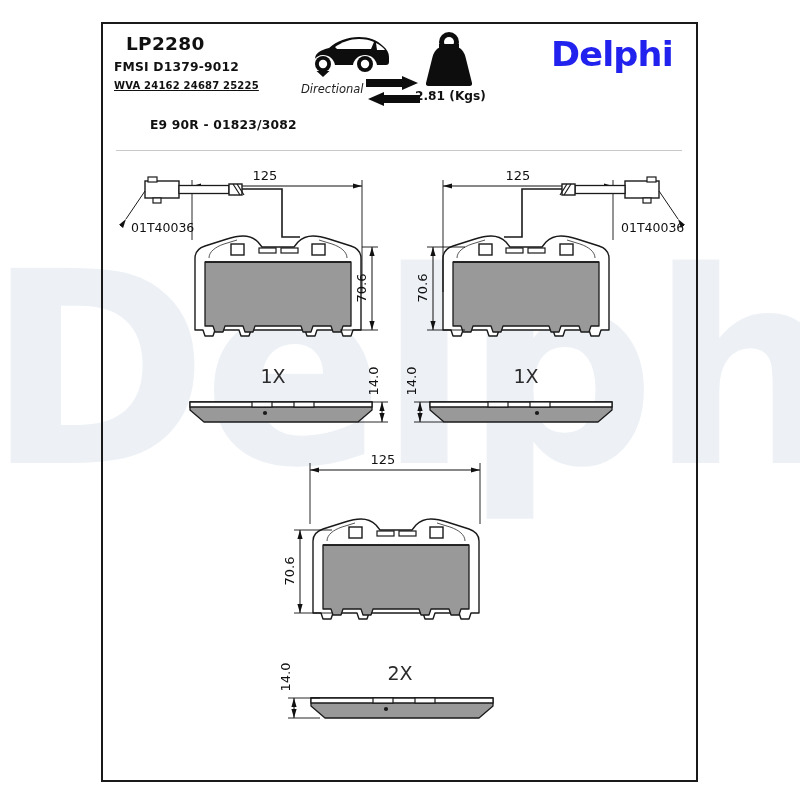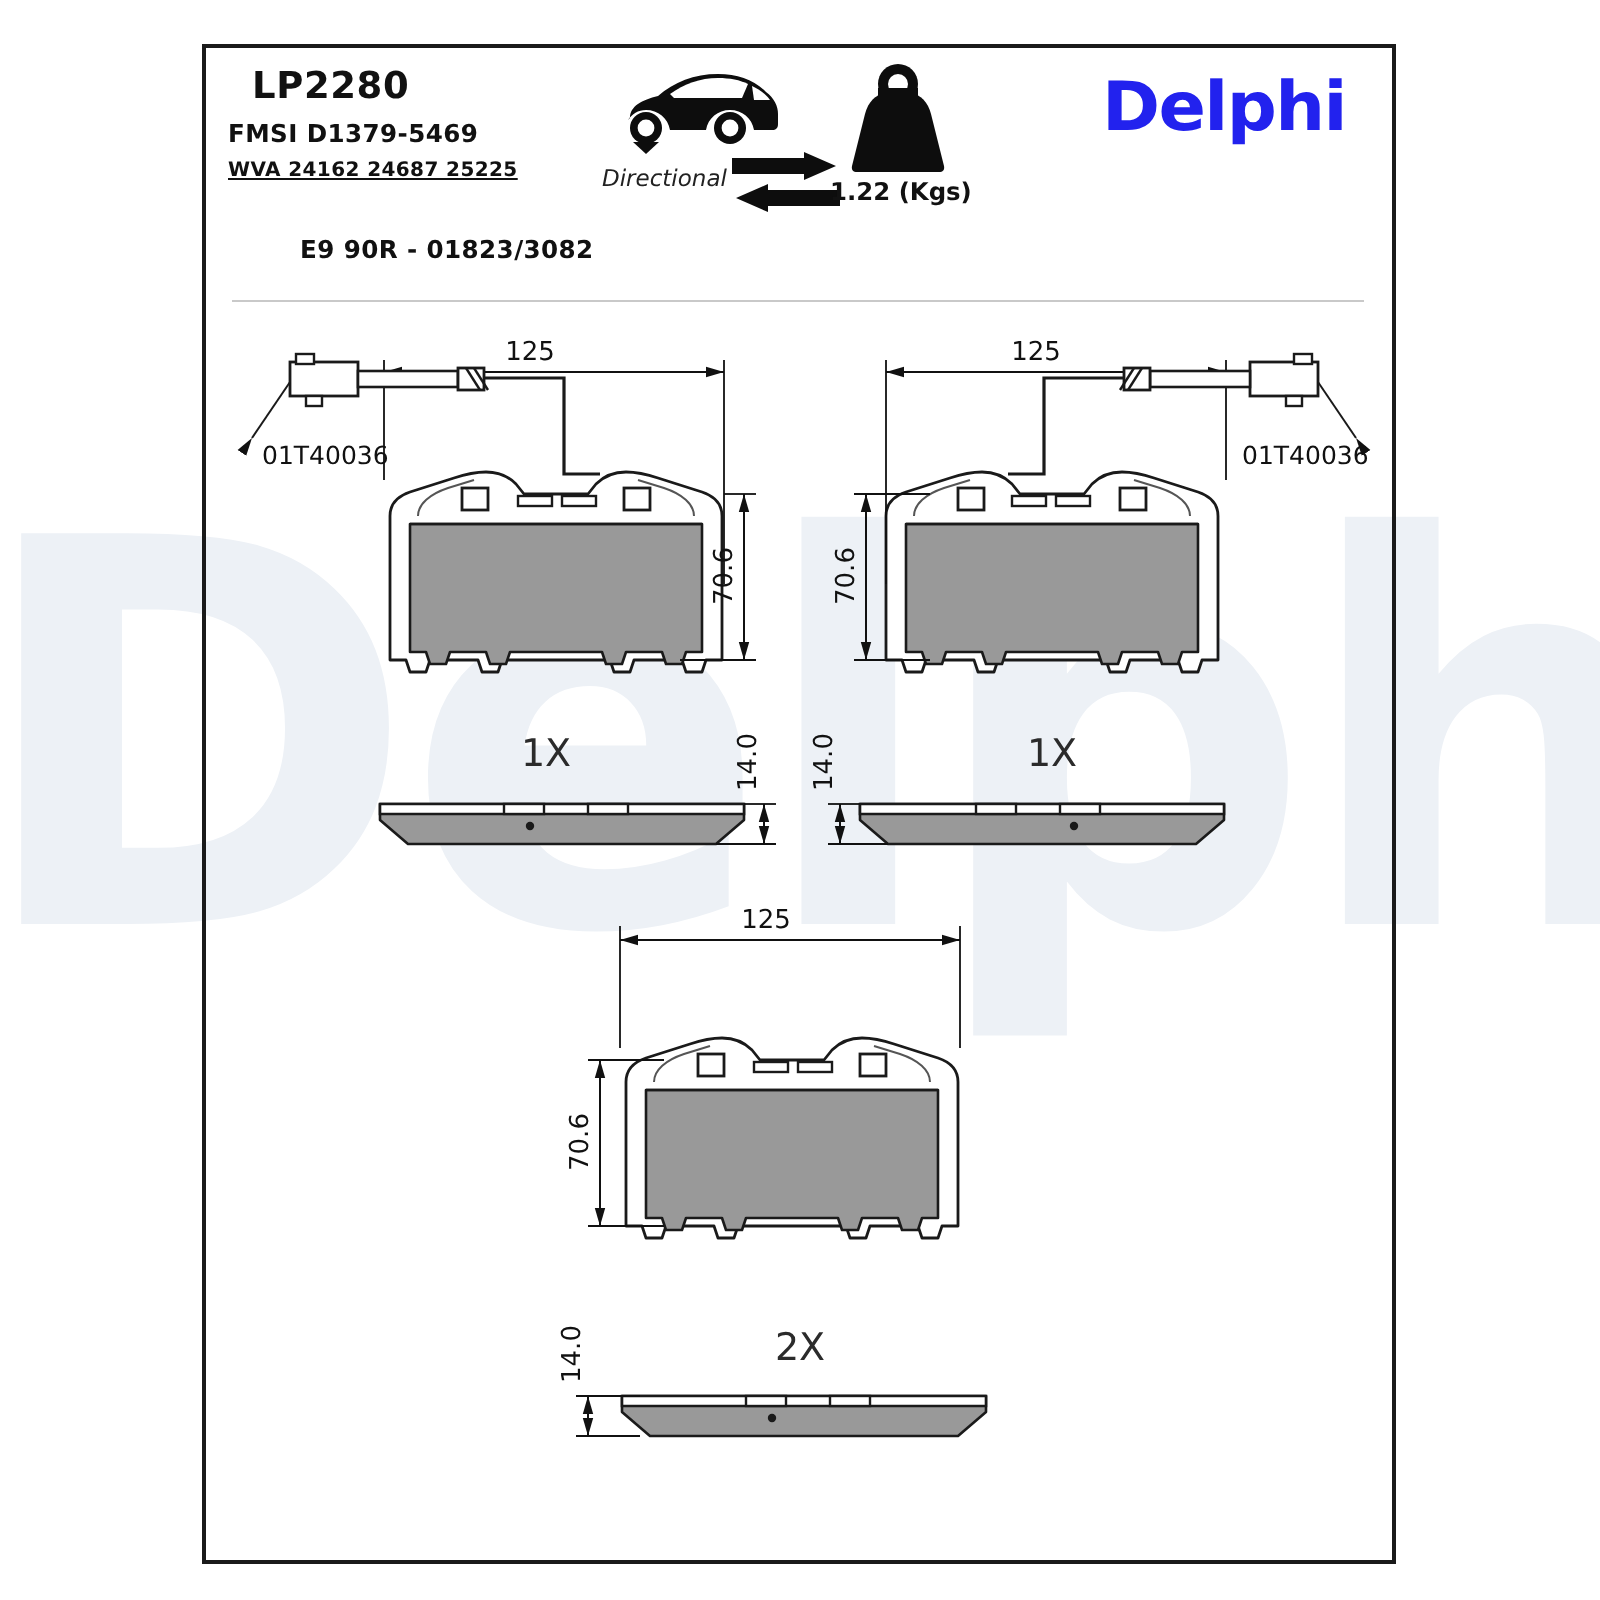--- a/index.html
+++ b/index.html
@@ -96,21 +96,21 @@
 </head>
 <body>
 
 <div id="sheet">
 
   <div class="watermark">Delphi</div>
 
   <div class="frame"></div>
 
   <div class="hdr part-no">LP2280</div>
-  <div class="hdr fmsi">FMSI D1379-5469</div>
+  <div class="hdr fmsi">FMSI D1379-9012</div>
   <div class="hdr wva">WVA 24162 24687 25225</div>
   <div class="hdr ece">E9 90R - 01823/3082</div>
   <div class="hdr-rule"></div>
 
   <div class="car-ico">
     <svg width="86" height="44" viewBox="0 0 86 44">
       <path d="M10 26 C10 20 16 17 24 15 C32 8 42 4 54 4 C64 4 72 7 78 13
                C82 16 84 20 84 24 L84 29 C84 31 83 32 81 32 L72 32
                C71 26 66 22 60 22 C54 22 49 26 48 32 L30 32
                C29 26 24 22 18 22 C14 22 11 24 9 27 Z" fill="#0d0d0d"></path>
@@ -135,21 +135,21 @@
 
   <div class="weight-ico">
     <svg width="50" height="58" viewBox="0 0 50 58">
       <path d="M18 17 C14 17 10 21 8.5 27 L2 53 C1.6 55 2.6 56 4.5 56
                L45.5 56 C47.4 56 48.4 55 48 53 L41.5 27 C40 21 36 17 32 17 Z" fill="#0d0d0d"></path>
       <circle cx="25" cy="12" r="10" fill="#0d0d0d"></circle>
       <circle cx="25" cy="12" r="5" fill="#ffffff"></circle>
       <rect x="15" y="14" width="20" height="9" fill="#0d0d0d"></rect>
     </svg>
   </div>
-  <div class="weight-txt">1.22 (Kgs)</div>
+  <div class="weight-txt">2.81 (Kgs)</div>
 
   <div class="delphi-logo">Delphi</div>
 
 
   <svg class="draw" viewBox="0 0 800 800">
     <defs>
 
       <marker id="ahL" markerWidth="10" markerHeight="8" refX="9" refY="4" orient="auto">
         <path d="M9,4 L0,1.4 L0,6.6 Z" fill="#111"></path>
       </marker>

